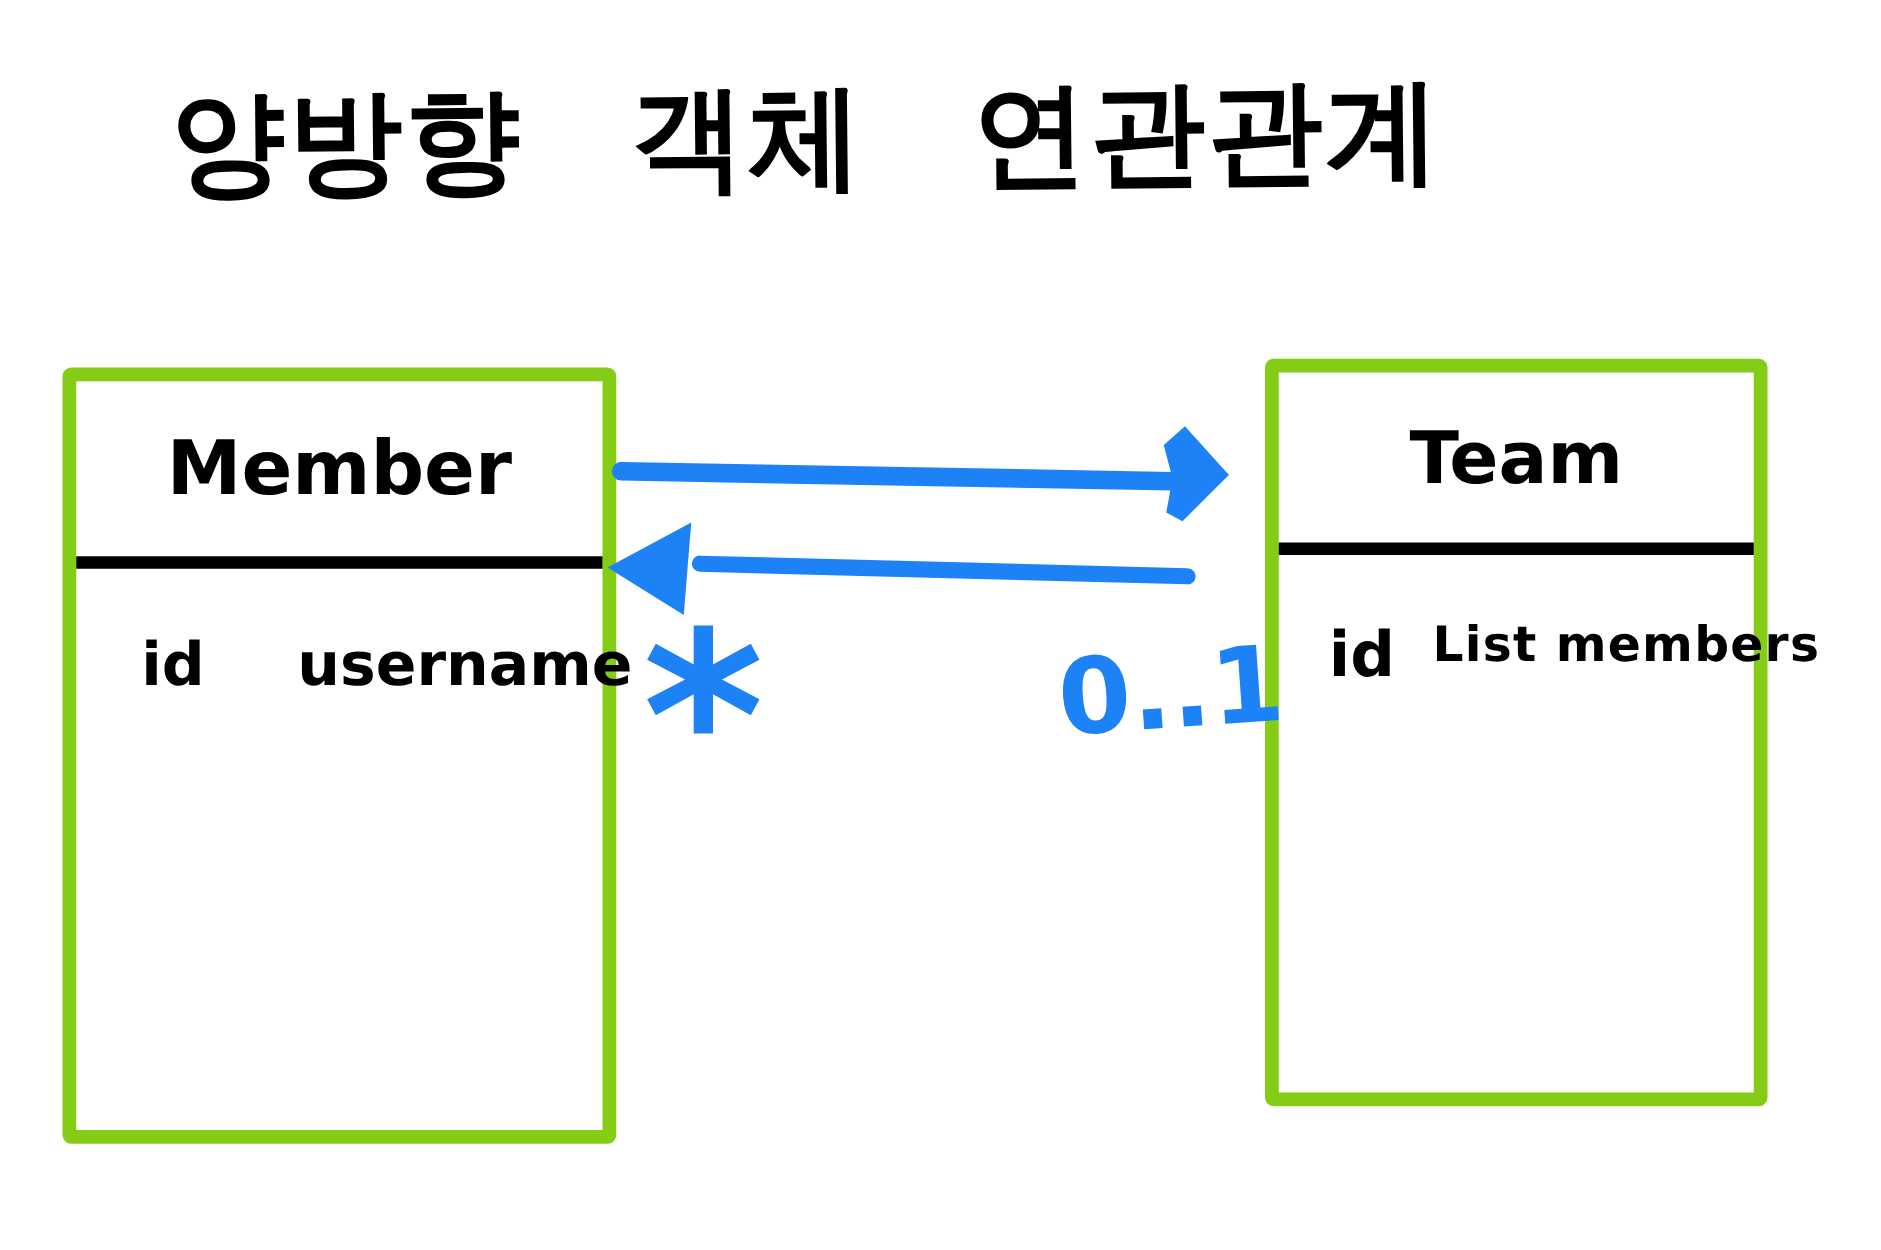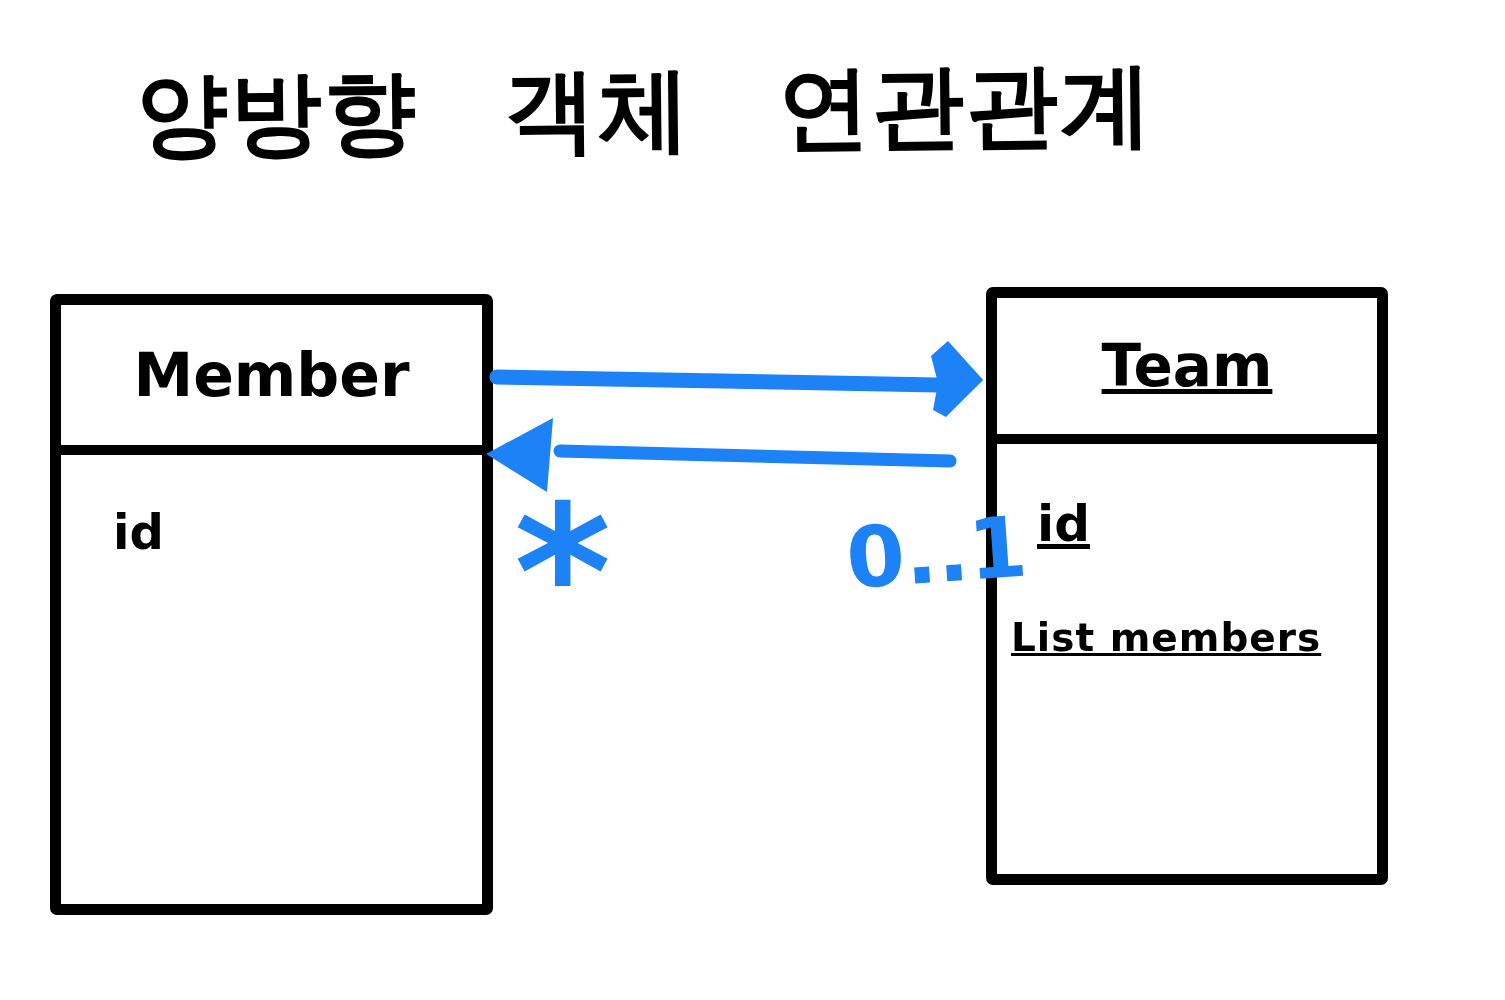--- a/index.html
+++ b/index.html
@@ -23,56 +23,55 @@
     font-weight: bold;
     color: #000;
     letter-spacing: 2px;
     word-spacing: 52px;
     white-space: nowrap;
     transform: rotate(-0.6deg);
   }
   .class-box {
     position: absolute;
     background: #ffffff;
-    border: 11px solid #000000;
+    border: 11px solid #84cc16;
     border-radius: 7px;
     box-sizing: border-box;
   }
   .class-box.member {
     left: 50px;
     top: 294px;
     width: 443px;
     height: 621px;
   }
   .class-box.team {
-    left: 986px;
+    left: 1012px;
     top: 287px;
     width: 402px;
     height: 598px;
-    text-decoration: underline;
   }
   .box-header {
     border-bottom: 10px solid #000;
     display: flex;
     align-items: center;
     justify-content: center;
     font-weight: bold;
     color: #000;
   }
   .member .box-header {
     height: 140px;
     font-size: 60px;
   }
   .team .box-header {
     height: 136px;
     font-size: 58px;
   }
   .box-fields {
     display: flex;
-    flex-direction: column;
+    flex-direction: row;
     color: #000;
     font-weight: bold;
   }
   .member .box-fields {
     padding: 46px 10px 0 52px;
     gap: 74px;
     font-size: 48px;
   }
   .team .box-fields {
     padding: 48px 8px 0 40px;
@@ -103,20 +102,21 @@
 <body>
 
 <div id="canvas">
 
   <div class="diagram-title">양방향 객체 연관관계</div>
 
   <div class="class-box member">
     <div class="box-header">Member</div>
     <div class="box-fields">
       <div class="field-row">id</div>
+      <div class="field-row">username</div>
     </div>
   </div>
 
   <div class="class-box team">
     <div class="box-header">Team</div>
     <div class="box-fields">
       <div class="field-row">id</div>
       <div class="field-row small">List members</div>
     </div>
   </div>

